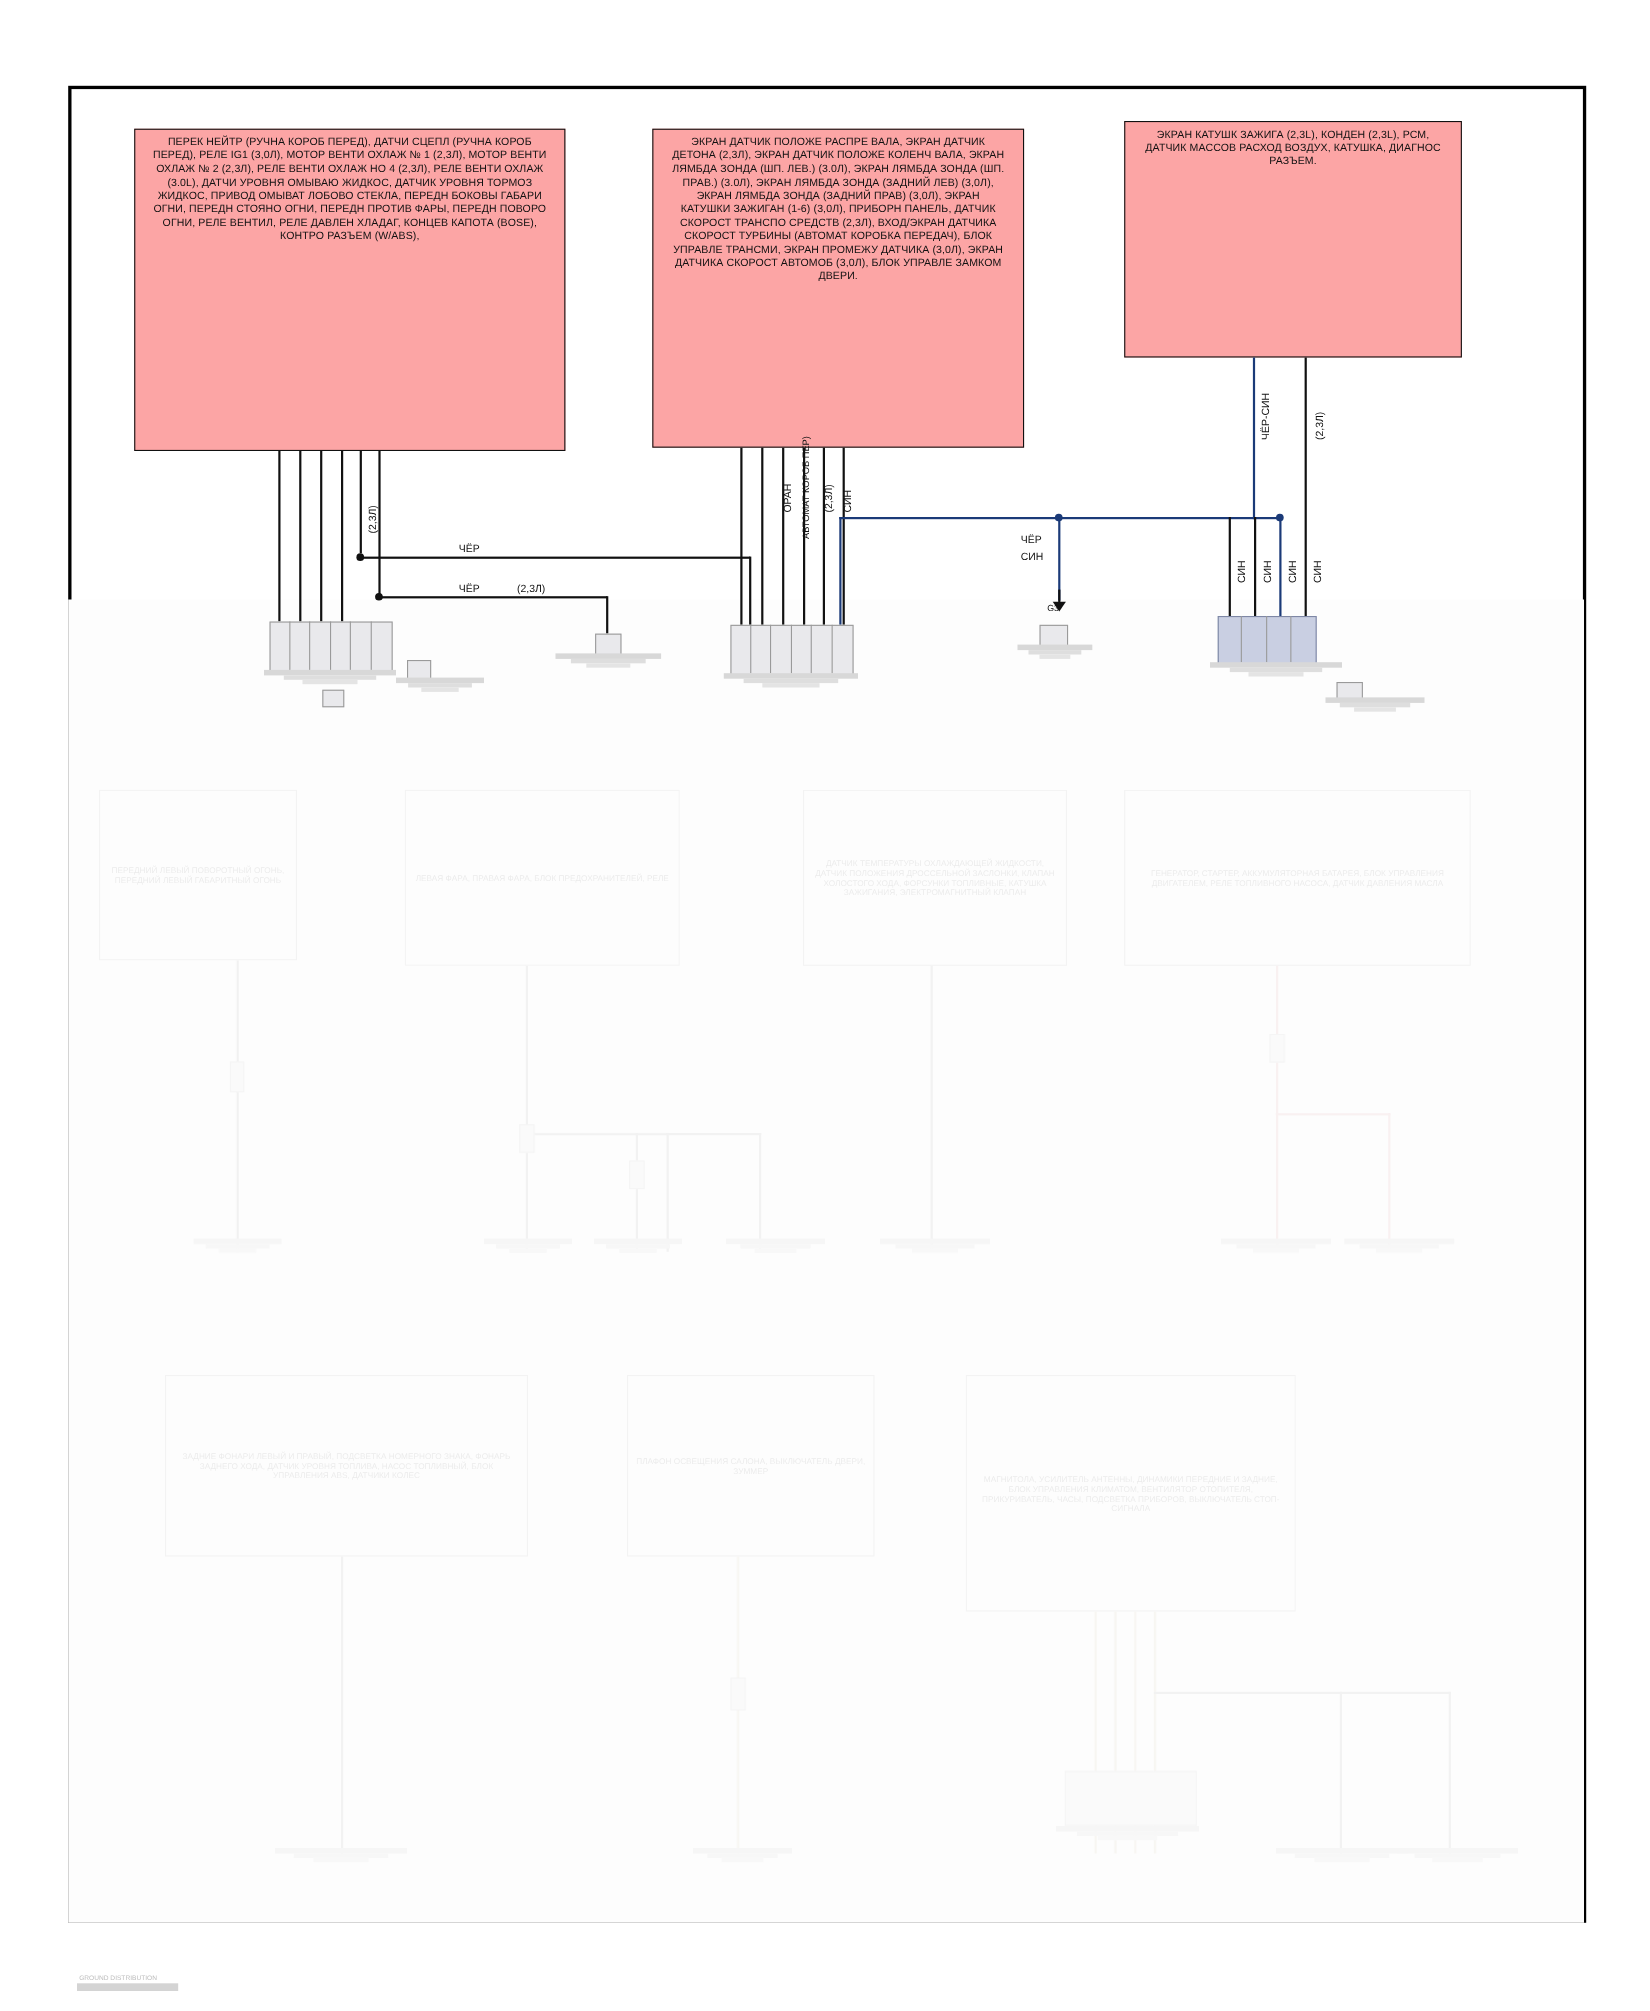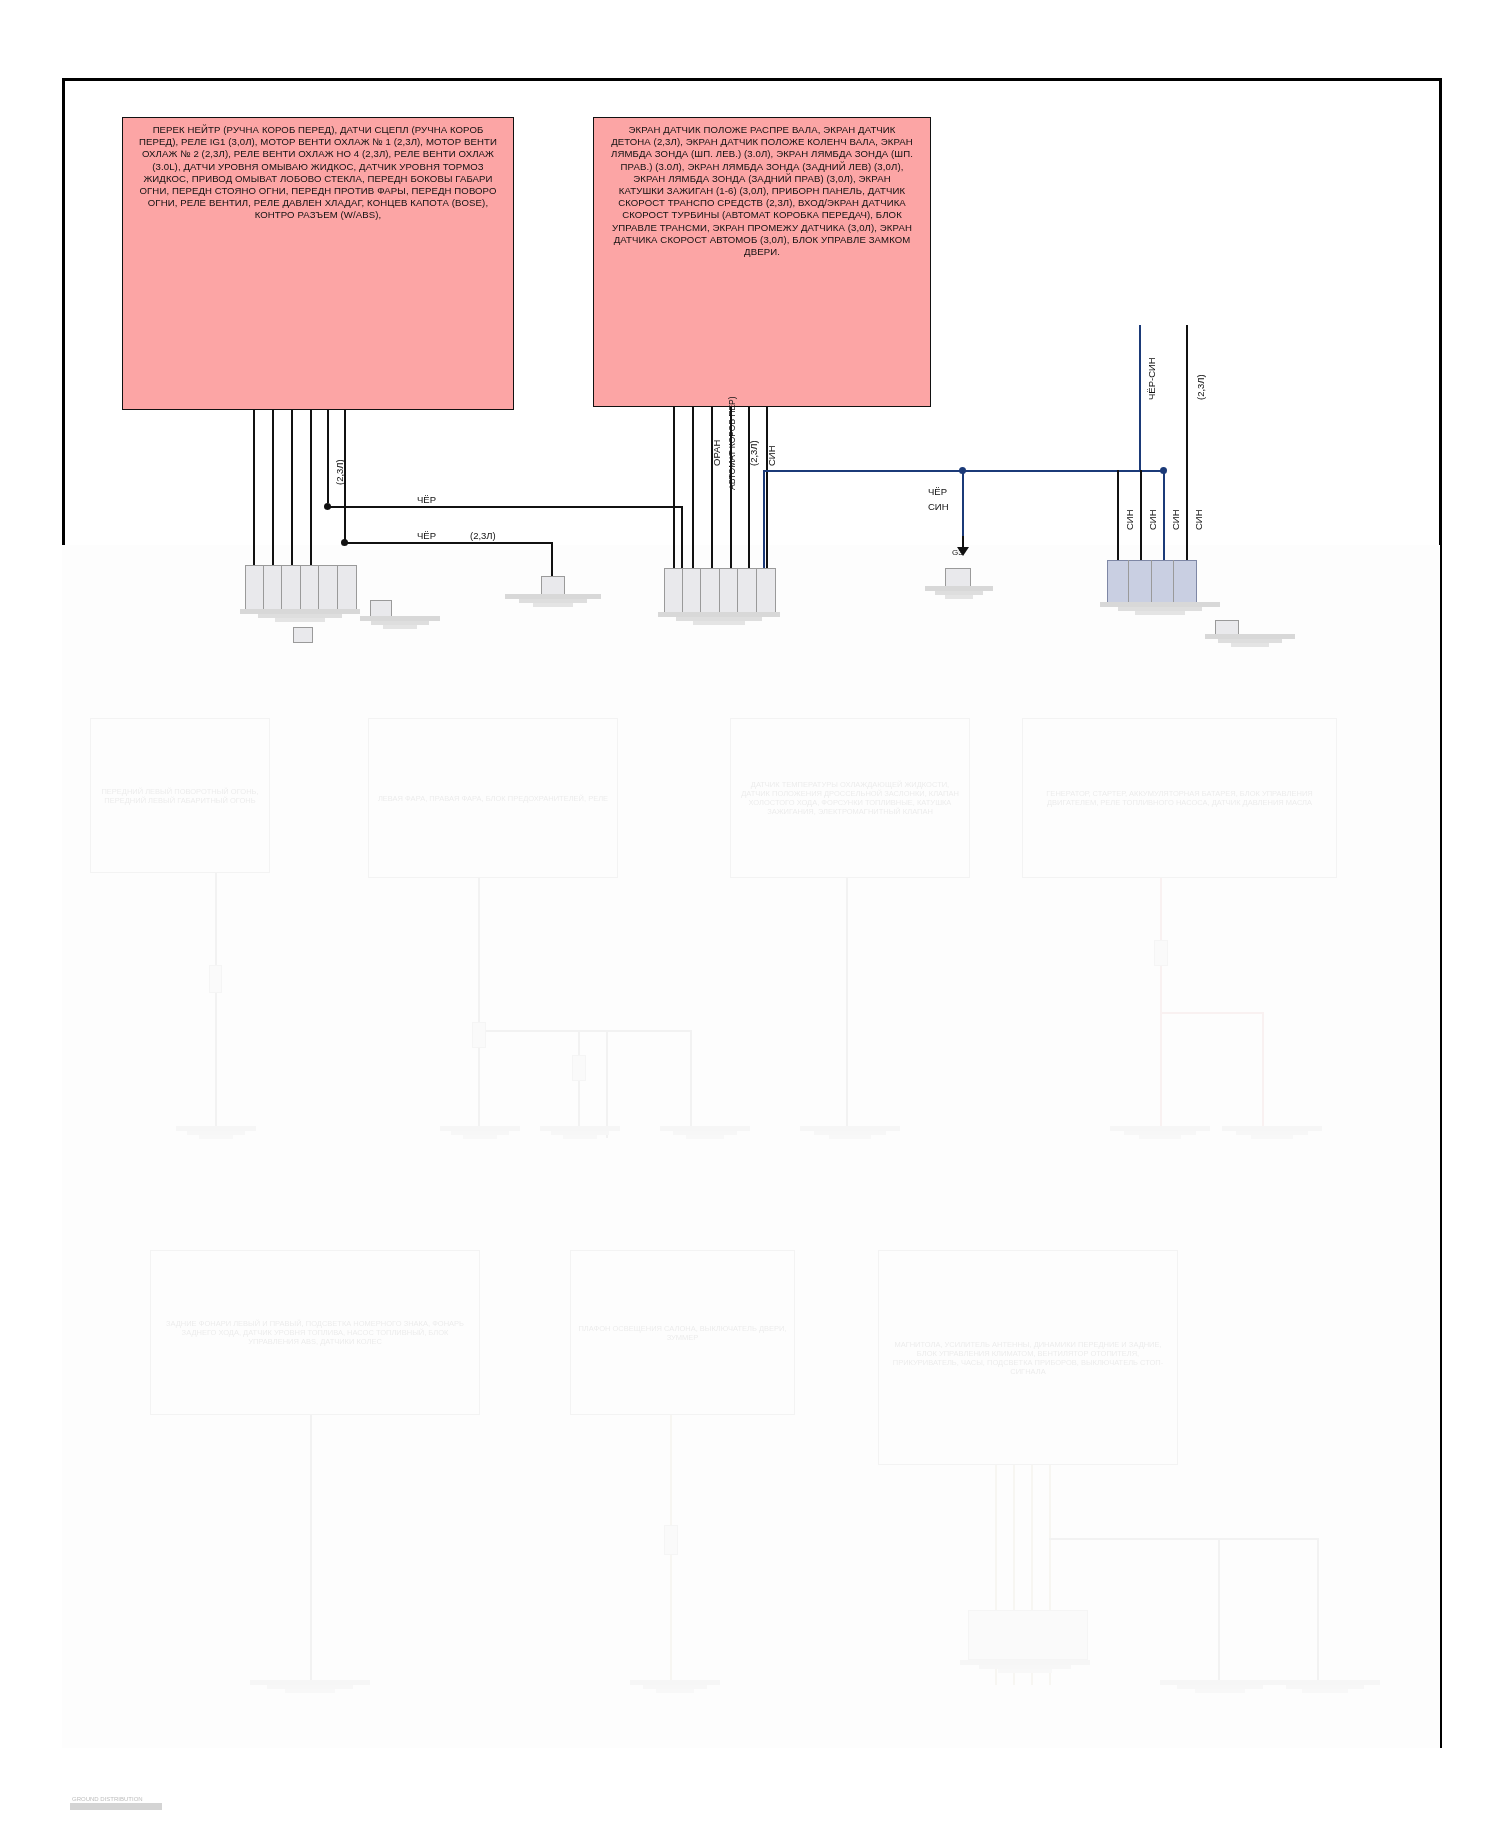--- a/index.html
+++ b/index.html
@@ -193,20 +193,23 @@
   <div class="faded-panel"></div>
 
   <div class="legend-box" style="left:122px; top:117px; width:392px; height:293px;">
     <p>ПЕРЕК НЕЙТР (РУЧНА КОРОБ ПЕРЕД), ДАТЧИ СЦЕПЛ (РУЧНА КОРОБ ПЕРЕД), РЕЛЕ IG1 (3,0Л), МОТОР ВЕНТИ ОХЛАЖ № 1 (2,3Л), МОТОР ВЕНТИ ОХЛАЖ № 2 (2,3Л), РЕЛЕ ВЕНТИ ОХЛАЖ НО 4 (2,3Л), РЕЛЕ ВЕНТИ ОХЛАЖ (3.0L), ДАТЧИ УРОВНЯ ОМЫВАЮ ЖИДКОС, ДАТЧИК УРОВНЯ ТОРМОЗ ЖИДКОС, ПРИВОД ОМЫВАТ ЛОБОВО СТЕКЛА, ПЕРЕДН БОКОВЫ ГАБАРИ ОГНИ, ПЕРЕДН СТОЯНО ОГНИ, ПЕРЕДН ПРОТИВ ФАРЫ, ПЕРЕДН ПОВОРО ОГНИ, РЕЛЕ ВЕНТИЛ, РЕЛЕ ДАВЛЕН ХЛАДАГ, КОНЦЕВ КАПОТА (BOSE), КОНТРО РАЗЪЕМ (W/ABS),</p>
   </div>
 
   <div class="legend-box" style="left:593px; top:117px; width:338px; height:290px;">
     <p>ЭКРАН ДАТЧИК ПОЛОЖЕ РАСПРЕ ВАЛА, ЭКРАН ДАТЧИК ДЕТОНА (2,3Л), ЭКРАН ДАТЧИК ПОЛОЖЕ КОЛЕНЧ ВАЛА, ЭКРАН ЛЯМБДА ЗОНДА (ШП. ЛЕВ.) (3.0Л), ЭКРАН ЛЯМБДА ЗОНДА (ШП. ПРАВ.) (3.0Л), ЭКРАН ЛЯМБДА ЗОНДА (ЗАДНИЙ ЛЕВ) (3,0Л), ЭКРАН ЛЯМБДА ЗОНДА (ЗАДНИЙ ПРАВ) (3,0Л), ЭКРАН КАТУШКИ ЗАЖИГАН (1-6) (3,0Л), ПРИБОРН ПАНЕЛЬ, ДАТЧИК СКОРОСТ ТРАНСПО СРЕДСТВ (2,3Л), ВХОД/ЭКРАН ДАТЧИКА СКОРОСТ ТУРБИНЫ (АВТОМАТ КОРОБКА ПЕРЕДАЧ), БЛОК УПРАВЛЕ ТРАНСМИ, ЭКРАН ПРОМЕЖУ ДАТЧИКА (3,0Л), ЭКРАН ДАТЧИКА СКОРОСТ АВТОМОБ (3,0Л), БЛОК УПРАВЛЕ ЗАМКОМ ДВЕРИ.</p>
   </div>
 
+  <div class="legend-box" style="left:1022px; top:110px; width:307px; height:215px;">
+    <p>ЭКРАН КАТУШК ЗАЖИГА (2,3L), КОНДЕН (2,3L), РСМ, ДАТЧИК МАССОВ РАСХОД ВОЗДУХ, КАТУШКА, ДИАГНОС РАЗЪЕМ.</p>
+  </div>
 
   <div class="wire v" style="left:253px; top:410px; height:155px;"></div>
   <div class="wire v" style="left:272px; top:410px; height:155px;"></div>
   <div class="wire v" style="left:291px; top:410px; height:155px;"></div>
   <div class="wire v" style="left:310px; top:410px; height:155px;"></div>
   <div class="wire v" style="left:327px; top:410px; height:93px;"></div>
   <div class="wire v" style="left:344px; top:410px; height:132px;"></div>
 
   <div class="wire h" style="left:327px; top:506px; width:355px;"></div>
   <div class="wire v" style="left:681px; top:506px; height:62px;"></div>

